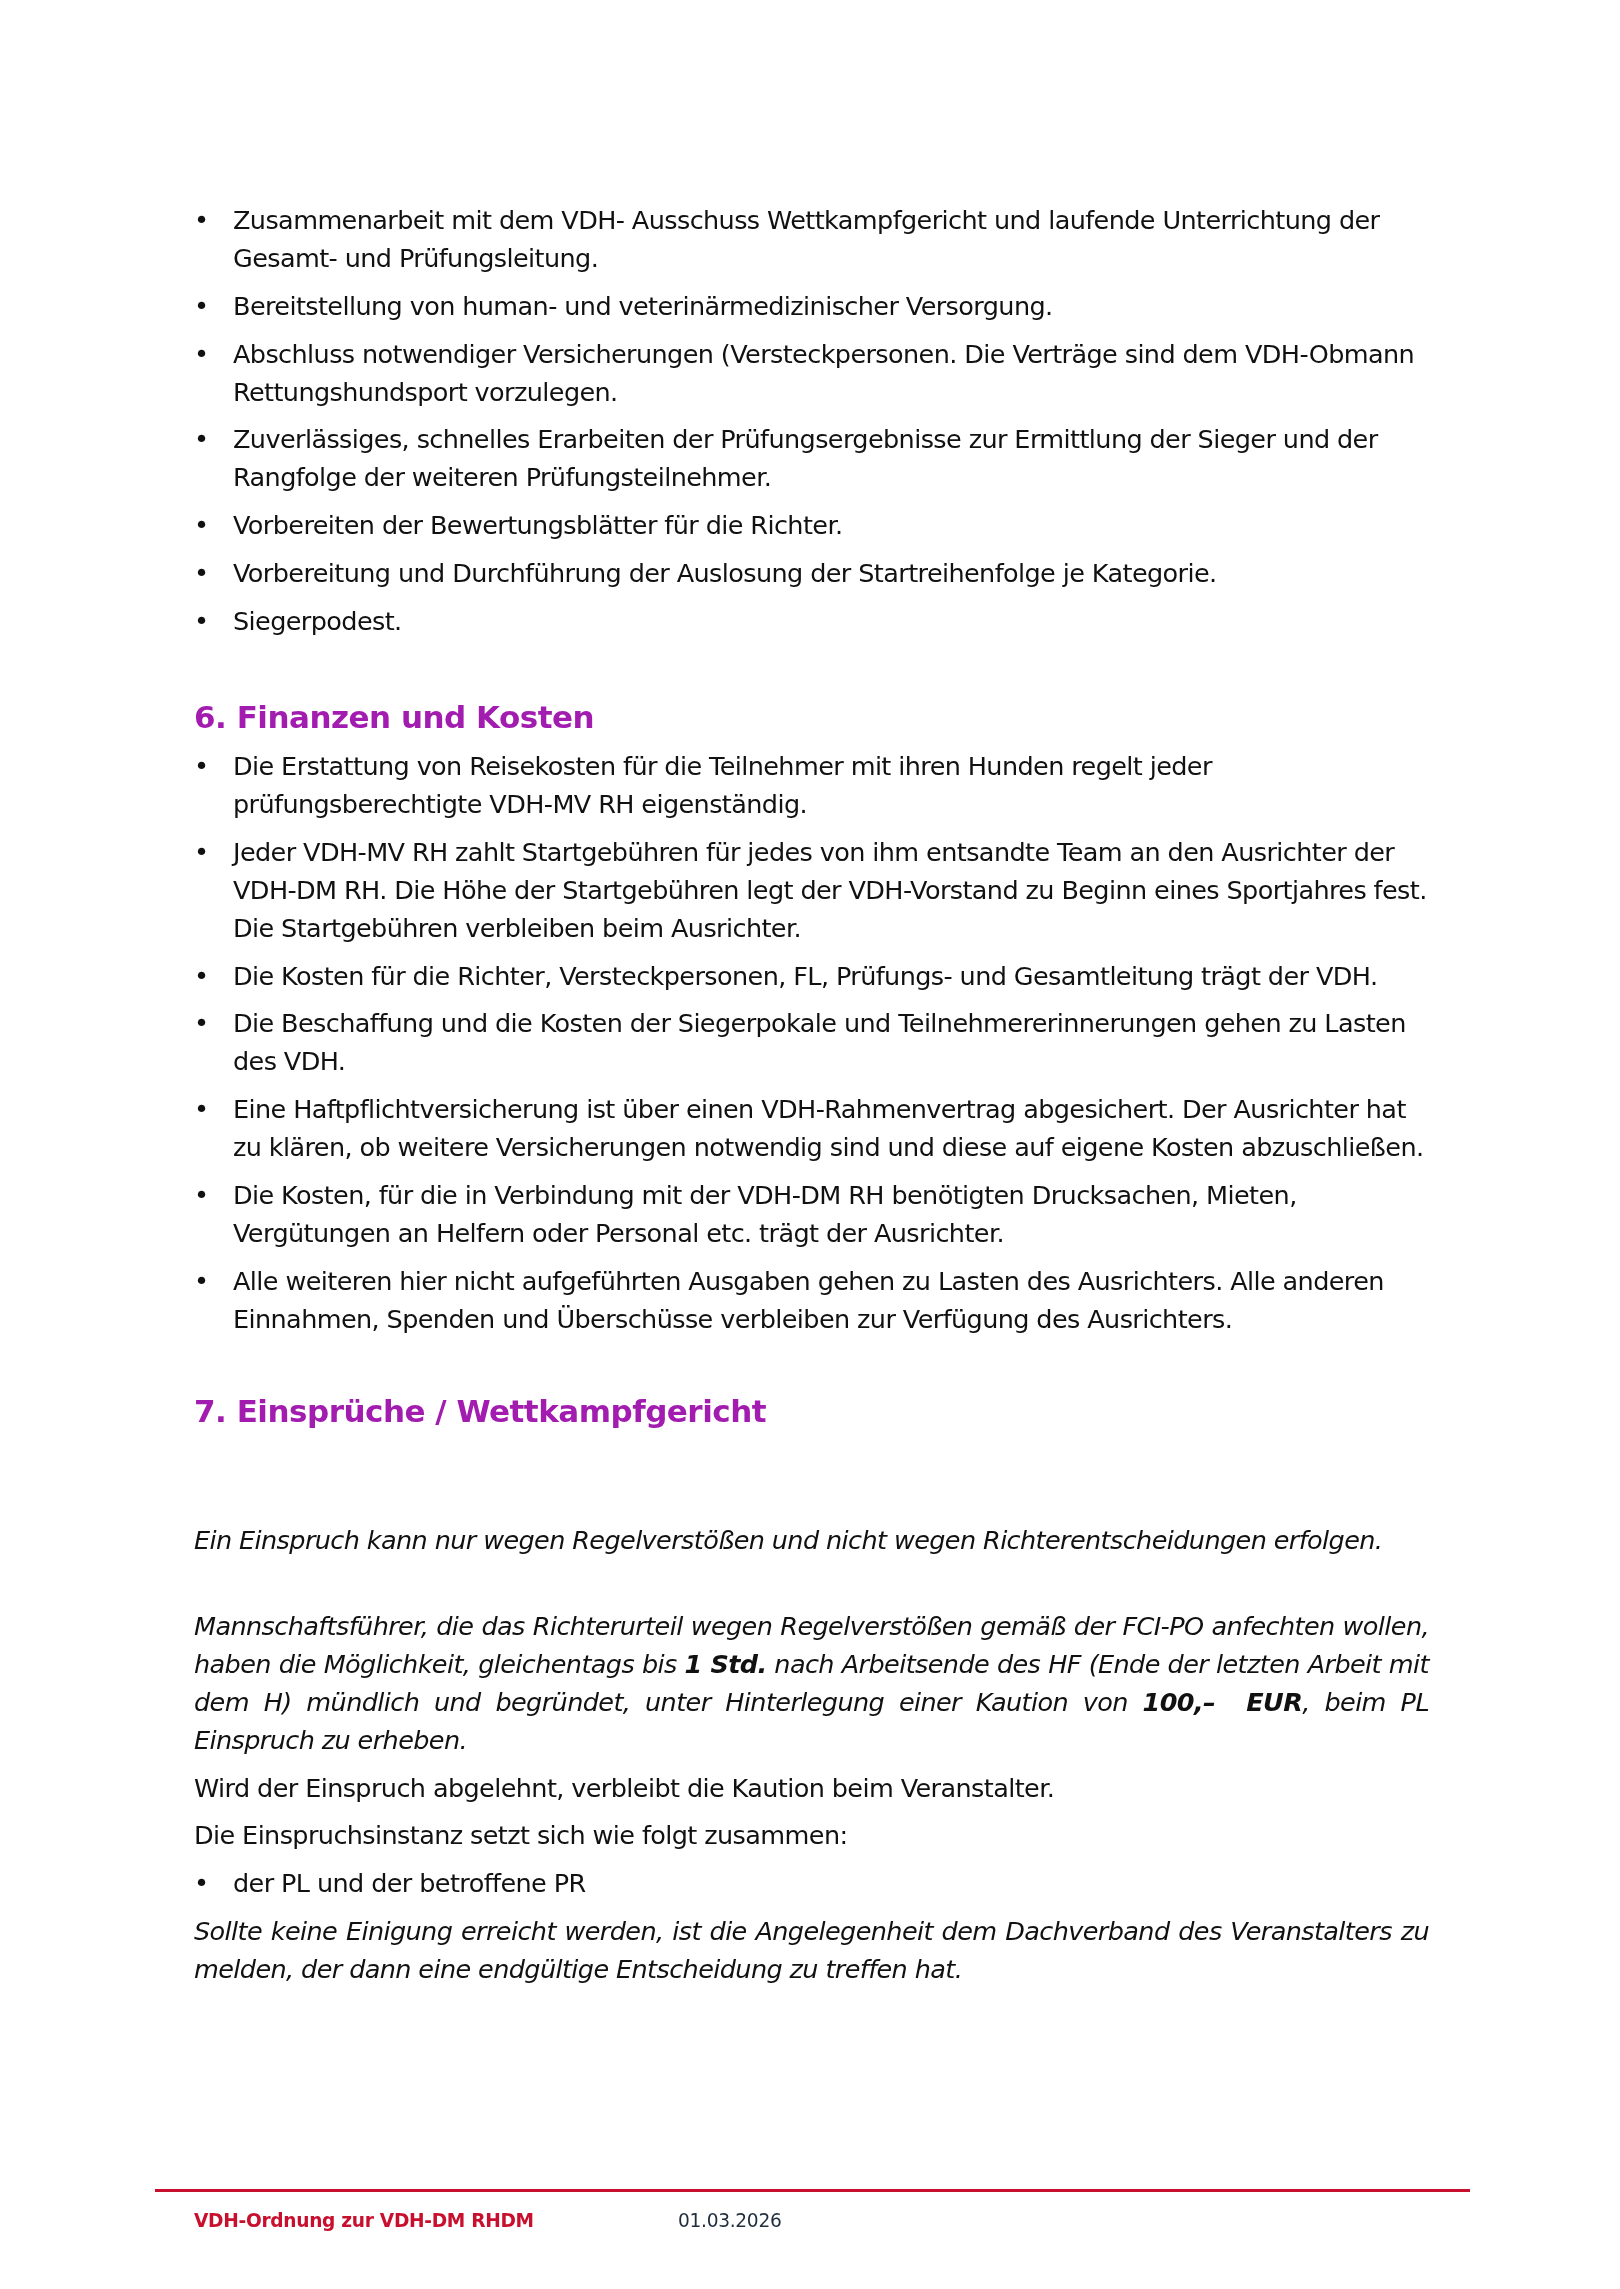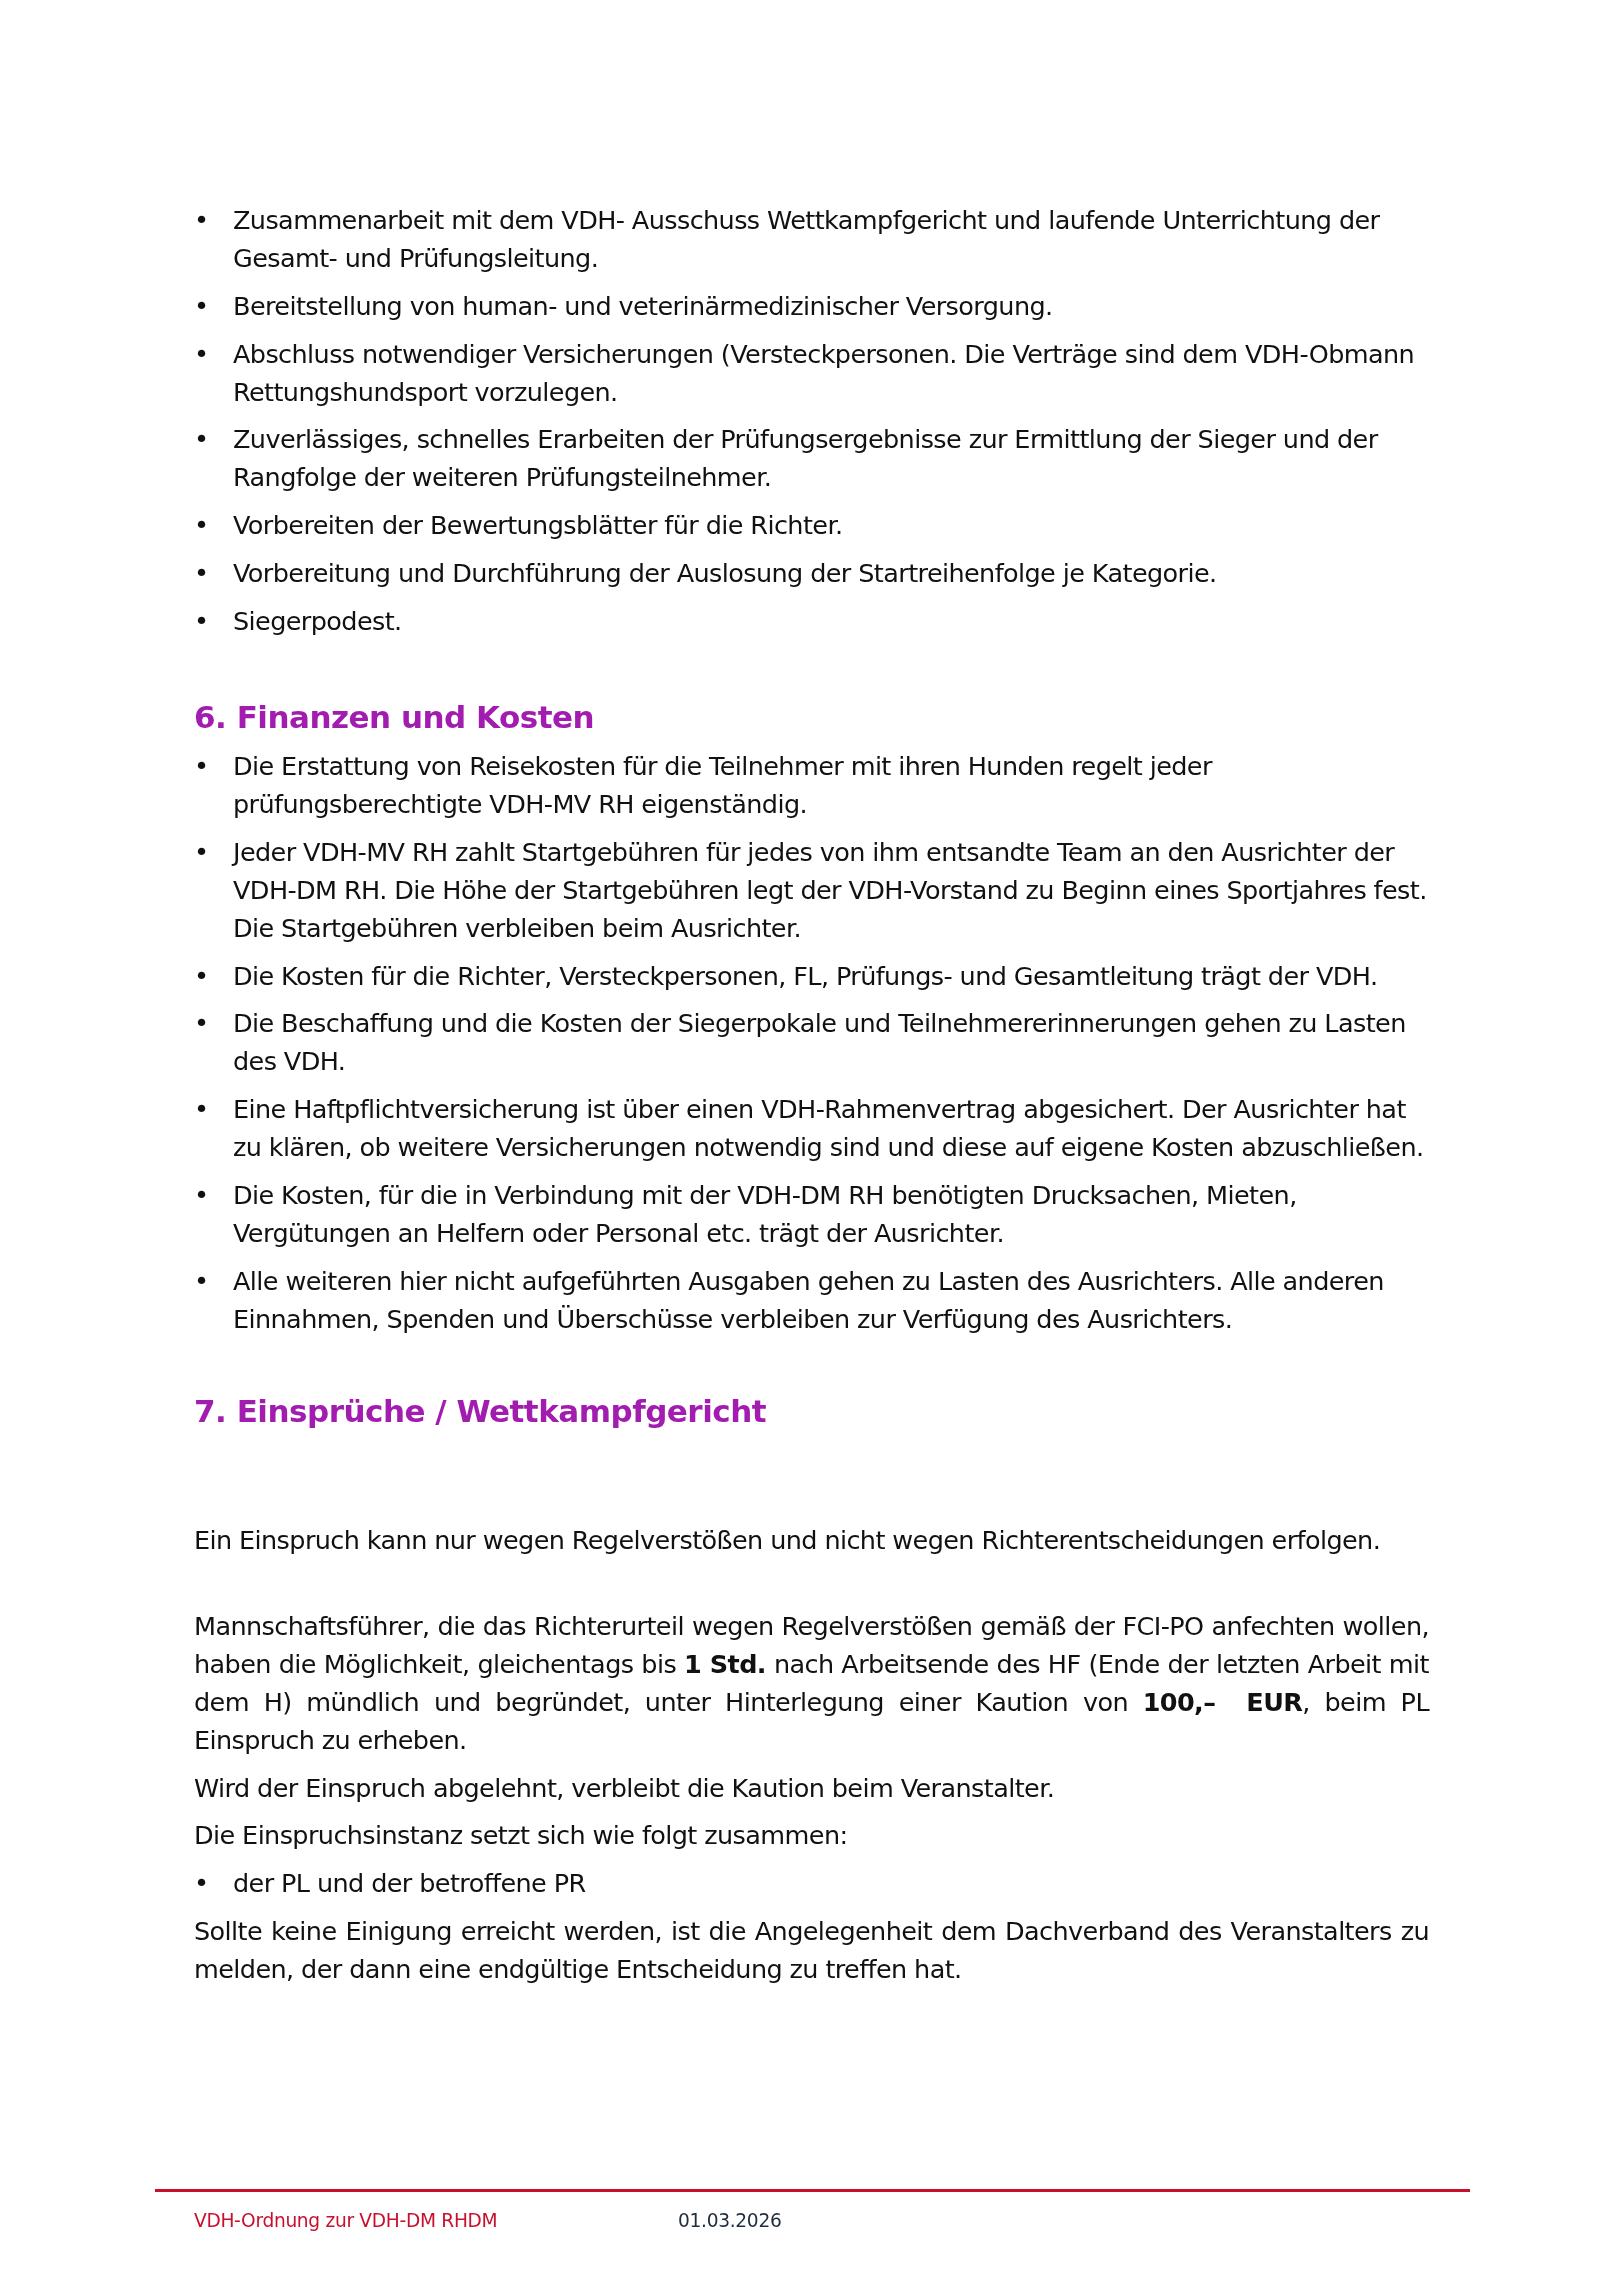--- a/index.html
+++ b/index.html
@@ -4,24 +4,24 @@
 <style>
   html, body { margin: 0; padding: 0; background: #ffffff; }
   body { width: 1620px; height: 2290px; position: relative; overflow: hidden;
          font-family: "DejaVu Sans", "Liberation Sans", sans-serif; color: #111111; }
   .page { position: absolute; left: 194px; top: 0; width: 1235px; }
   .txt { font-size: 25.5px; line-height: 38px; letter-spacing: -0.6px; }
   ul.blist { list-style: none; margin: 0; padding: 0; }
   ul.blist li { position: relative; padding-left: 39px; margin-bottom: 9.8px; }
   ul.blist li .bullet { position: absolute; left: 0; top: 0; width: 19.6px; }
   h2 { color: #a21caf; font-size: 31px; font-weight: bold; margin: 0; line-height: 43px; letter-spacing: -0.5px; }
-  p.just { text-align: justify; margin: 0 0 9.8px 0; }
+  p.just { text-align: justify; margin: 0 0 9.8px 0; font-style: italic; }
   p.plain { margin: 0 0 9.8px 0; }
   .footer-line { position: absolute; left: 155px; top: 2189px; width: 1315px; height: 2.9px; background: #c8102e; }
-  .footer-title { position: absolute; left: 194px; top: 2210px; font-size: 18.6px; color: #c8102e; letter-spacing: -0.3px; }
+  .footer-title { position: absolute; left: 194px; top: 2210px; font-size: 18.6px; color: #c8102e; letter-spacing: -0.3px; font-weight: bold; }
   .footer-date { position: absolute; left: 678px; top: 2210px; font-size: 18.6px; color: #1f2d3d; letter-spacing: -0.3px; }
 </style>
 </head>
 <body>
 
 <div class="page txt">
 
   <ul class="blist" style="position:absolute; top:201px; width:1235px;">
     <li><span class="bullet">•</span><span>Zusammenarbeit mit dem VDH- Ausschuss Wettkampfgericht und laufende Unterrichtung der Gesamt- und Prüfungsleitung.</span></li>
     <li><span class="bullet">•</span><span>Bereitstellung von human- und veterinärmedizinischer Versorgung.</span></li>

